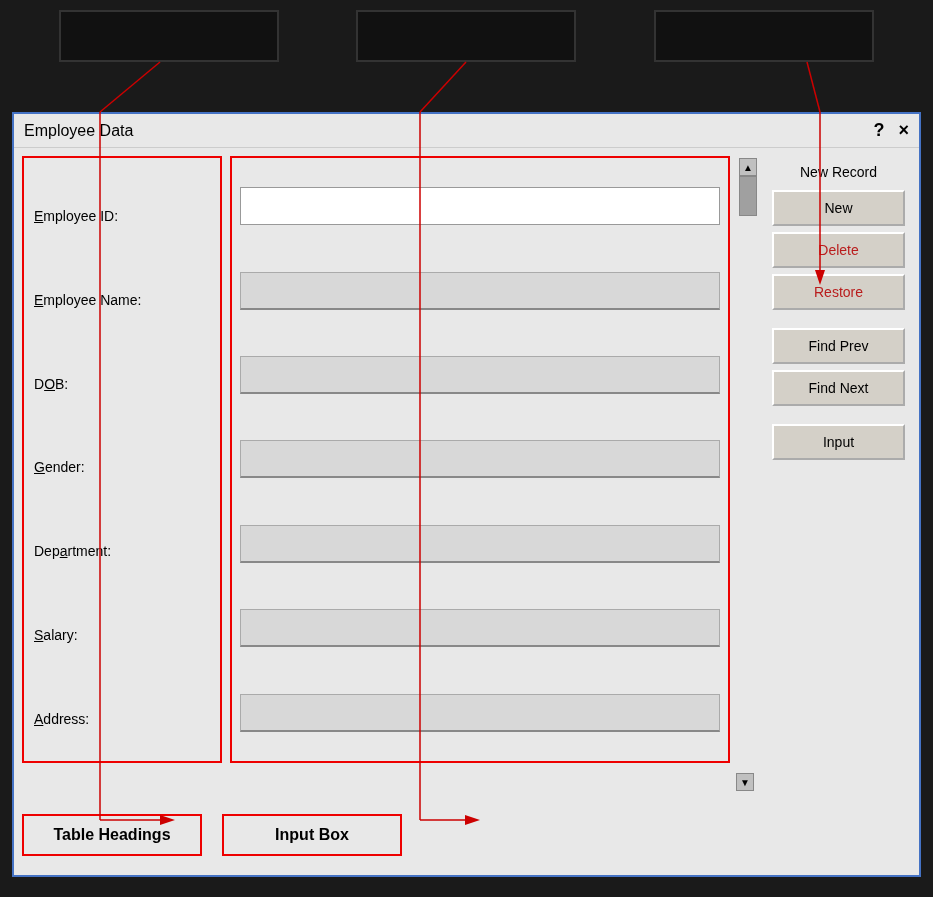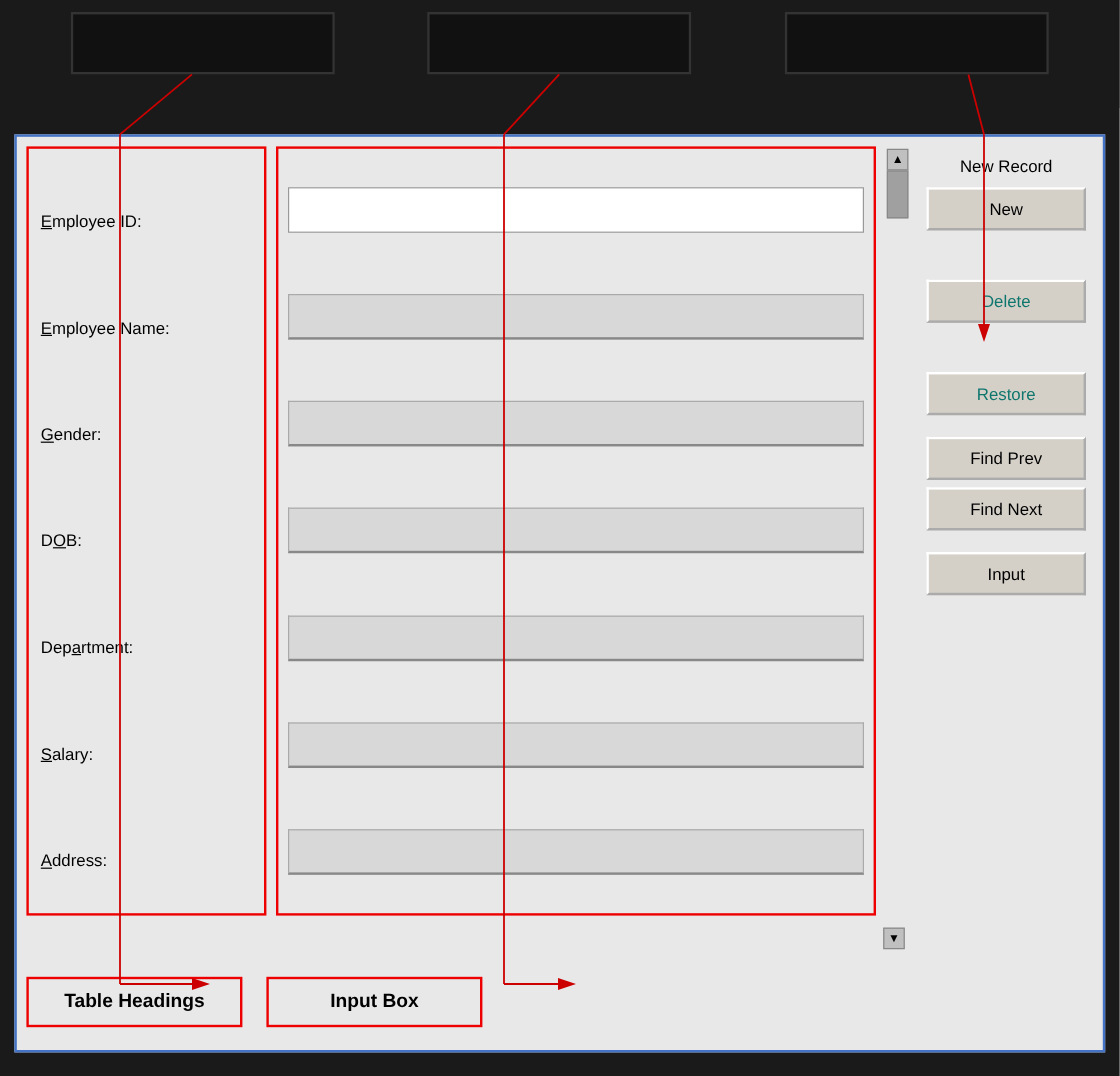--- a/index.html
+++ b/index.html
@@ -165,23 +165,22 @@
       width: 100%;
       padding: 8px 15px;
       background: #d4d0c8;
       border: 2px outset #fff;
       font-size: 14px;
       cursor: pointer;
       text-align: center;
       color: #000;
     }
     .action-btn.disabled {
-      color: #0f766e;
+      color: #b91c1c;
       cursor: default;
-      margin-top: 35px;
     }
     .btn-spacer {
       height: 6px;
     }
 
     
     .annotation-area {
       display: flex;
       padding: 8px 8px 8px 8px;
       gap: 20px;
@@ -242,28 +241,35 @@
 <body>
 
 <div class="top-bars">
   <div class="top-bar-item"></div>
   <div class="top-bar-item"></div>
   <div class="top-bar-item"></div>
 </div>
 
 <div class="dialog">
 
+  <div class="dialog-titlebar">
+    <span class="dialog-title">Employee Data</span>
+    <div class="dialog-controls">
+      <span class="dialog-help">?</span>
+      <span class="dialog-close">×</span>
+    </div>
+  </div>
 
   <div class="dialog-body">
 
     <div class="labels-area">
       <div class="field-label"><span class="underline">E</span>mployee ID:</div>
       <div class="field-label"><span class="underline">E</span>mployee Name:</div>
+      <div class="field-label">D<span class="underline">O</span>B:</div>
       <div class="field-label"><span class="underline">G</span>ender:</div>
-      <div class="field-label">D<span class="underline">O</span>B:</div>
       <div class="field-label">Dep<span class="underline">a</span>rtment:</div>
       <div class="field-label"><span class="underline">S</span>alary:</div>
       <div class="field-label"><span class="underline">A</span>ddress:</div>
     </div>
 
     <div class="inputs-area">
       <input class="field-input" type="text" style="">
       <input class="field-input" type="text" style="">
       <input class="field-input" type="text" style="">
       <input class="field-input" type="text" style="">

